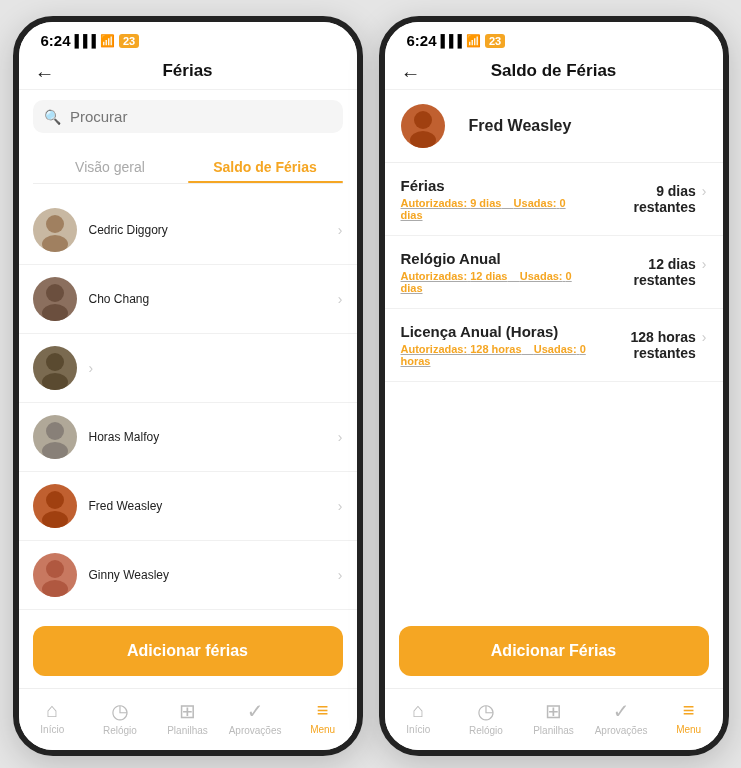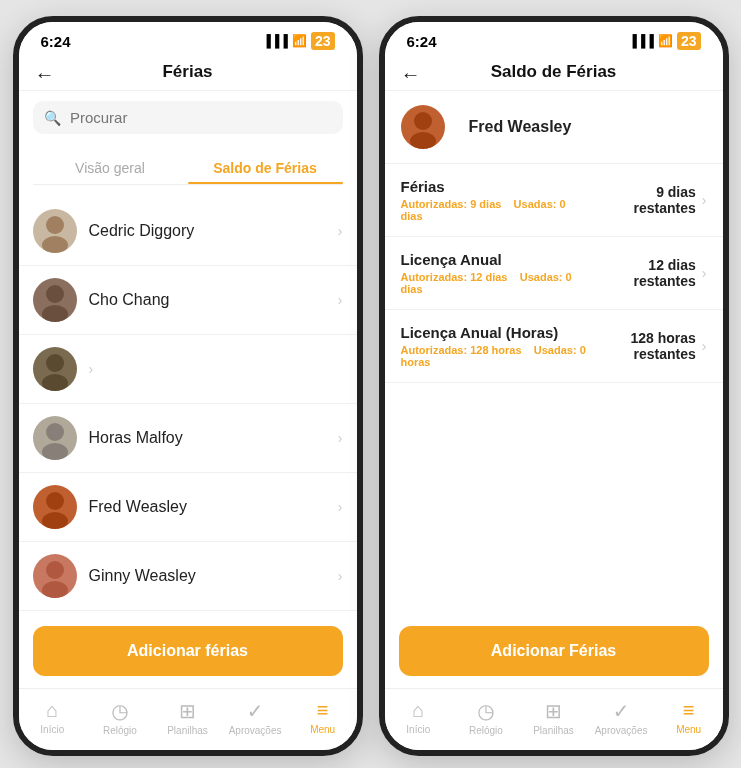--- a/index.html
+++ b/index.html
@@ -24,35 +24,34 @@
       border: 6px solid #222;
       overflow: hidden;
       display: flex;
       flex-direction: column;
       position: relative;
       box-shadow: 0 8px 32px rgba(0,0,0,0.18);
     }
     
     .status-bar {
       display: flex;
-      justify-content: space-between;
       align-items: center;
       padding: 10px 22px 4px 22px;
       font-size: 14px;
       font-weight: 600;
       background: #fff;
       flex-shrink: 0;
     }
     .status-bar .time { font-weight: 700; font-size: 15px; }
     .status-icons { display: flex; align-items: center; gap: 4px; font-size: 12px; }
     .battery-badge {
       background: #f5a623;
       color: #fff;
       border-radius: 3px;
-      font-size: 14px;
+      font-size: 11px;
       font-weight: 700;
       padding: 1px 4px;
     }
     
     .header {
       display: flex;
       align-items: center;
       justify-content: center;
       padding: 8px 16px 8px 16px;
       background: #fff;
@@ -142,21 +141,21 @@
       background: #ddd;
       margin-right: 12px;
       display: flex;
       align-items: center;
       justify-content: center;
       font-size: 18px;
     }
     .avatar svg { width: 44px; height: 44px; }
     .list-item-name {
       flex: 1;
-      font-size: 16px;
+      font-size: 12px;
       color: #222;
     }
     .chevron { color: #ccc; font-size: 14px; }
     
     .add-btn {
       margin: 12px 14px;
       background: #f5a623;
       color: #fff;
       font-size: 16px;
       font-weight: 600;
@@ -204,23 +203,23 @@
     .balance-item {
       display: flex;
       align-items: center;
       justify-content: space-between;
       padding: 14px 16px;
       border-bottom: 1px solid #f0f0f0;
       cursor: pointer;
     }
     .balance-item-left {}
     .balance-item-title { font-size: 15px; font-weight: 600; color: #222; margin-bottom: 3px; }
-    .balance-item-sub { font-size: 11px; color: #aaa; }
+    .balance-item-sub { font-size: 11px; color: #aaa; text-decoration: underline; }
     .balance-item-sub span { color: #f5a623; font-weight: 600; }
-    .balance-item-right { display: flex; align-items: center; gap: 6px; }
+    .balance-item-right { display: flex; align-items: flex-start; gap: 6px; }
     .balance-item-value { font-size: 14px; font-weight: 600; color: #222; text-align: right; }
     .balance-chevron { color: #ccc; font-size: 14px; }
   </style>
 </head>
 <body>
 
 <div class="screens-container">
 
   <div class="phone">
 
@@ -390,21 +389,21 @@
           </div>
         </div>
         <div class="balance-item-right">
           <span class="balance-item-value">9 dias restantes</span>
           <span class="balance-chevron">›</span>
         </div>
       </div>
 
       <div class="balance-item">
         <div class="balance-item-left">
-          <div class="balance-item-title">Licença Anual</div>
+          <div class="balance-item-title">Relógio Anual</div>
           <div class="balance-item-sub">
             <span>Autorizadas:</span>
             <span>12 dias</span>
             &nbsp;&nbsp;
             <span>Usadas:</span>
             <span>0 dias</span>
           </div>
         </div>
         <div class="balance-item-right">
           <span class="balance-item-value">12 dias restantes</span>

